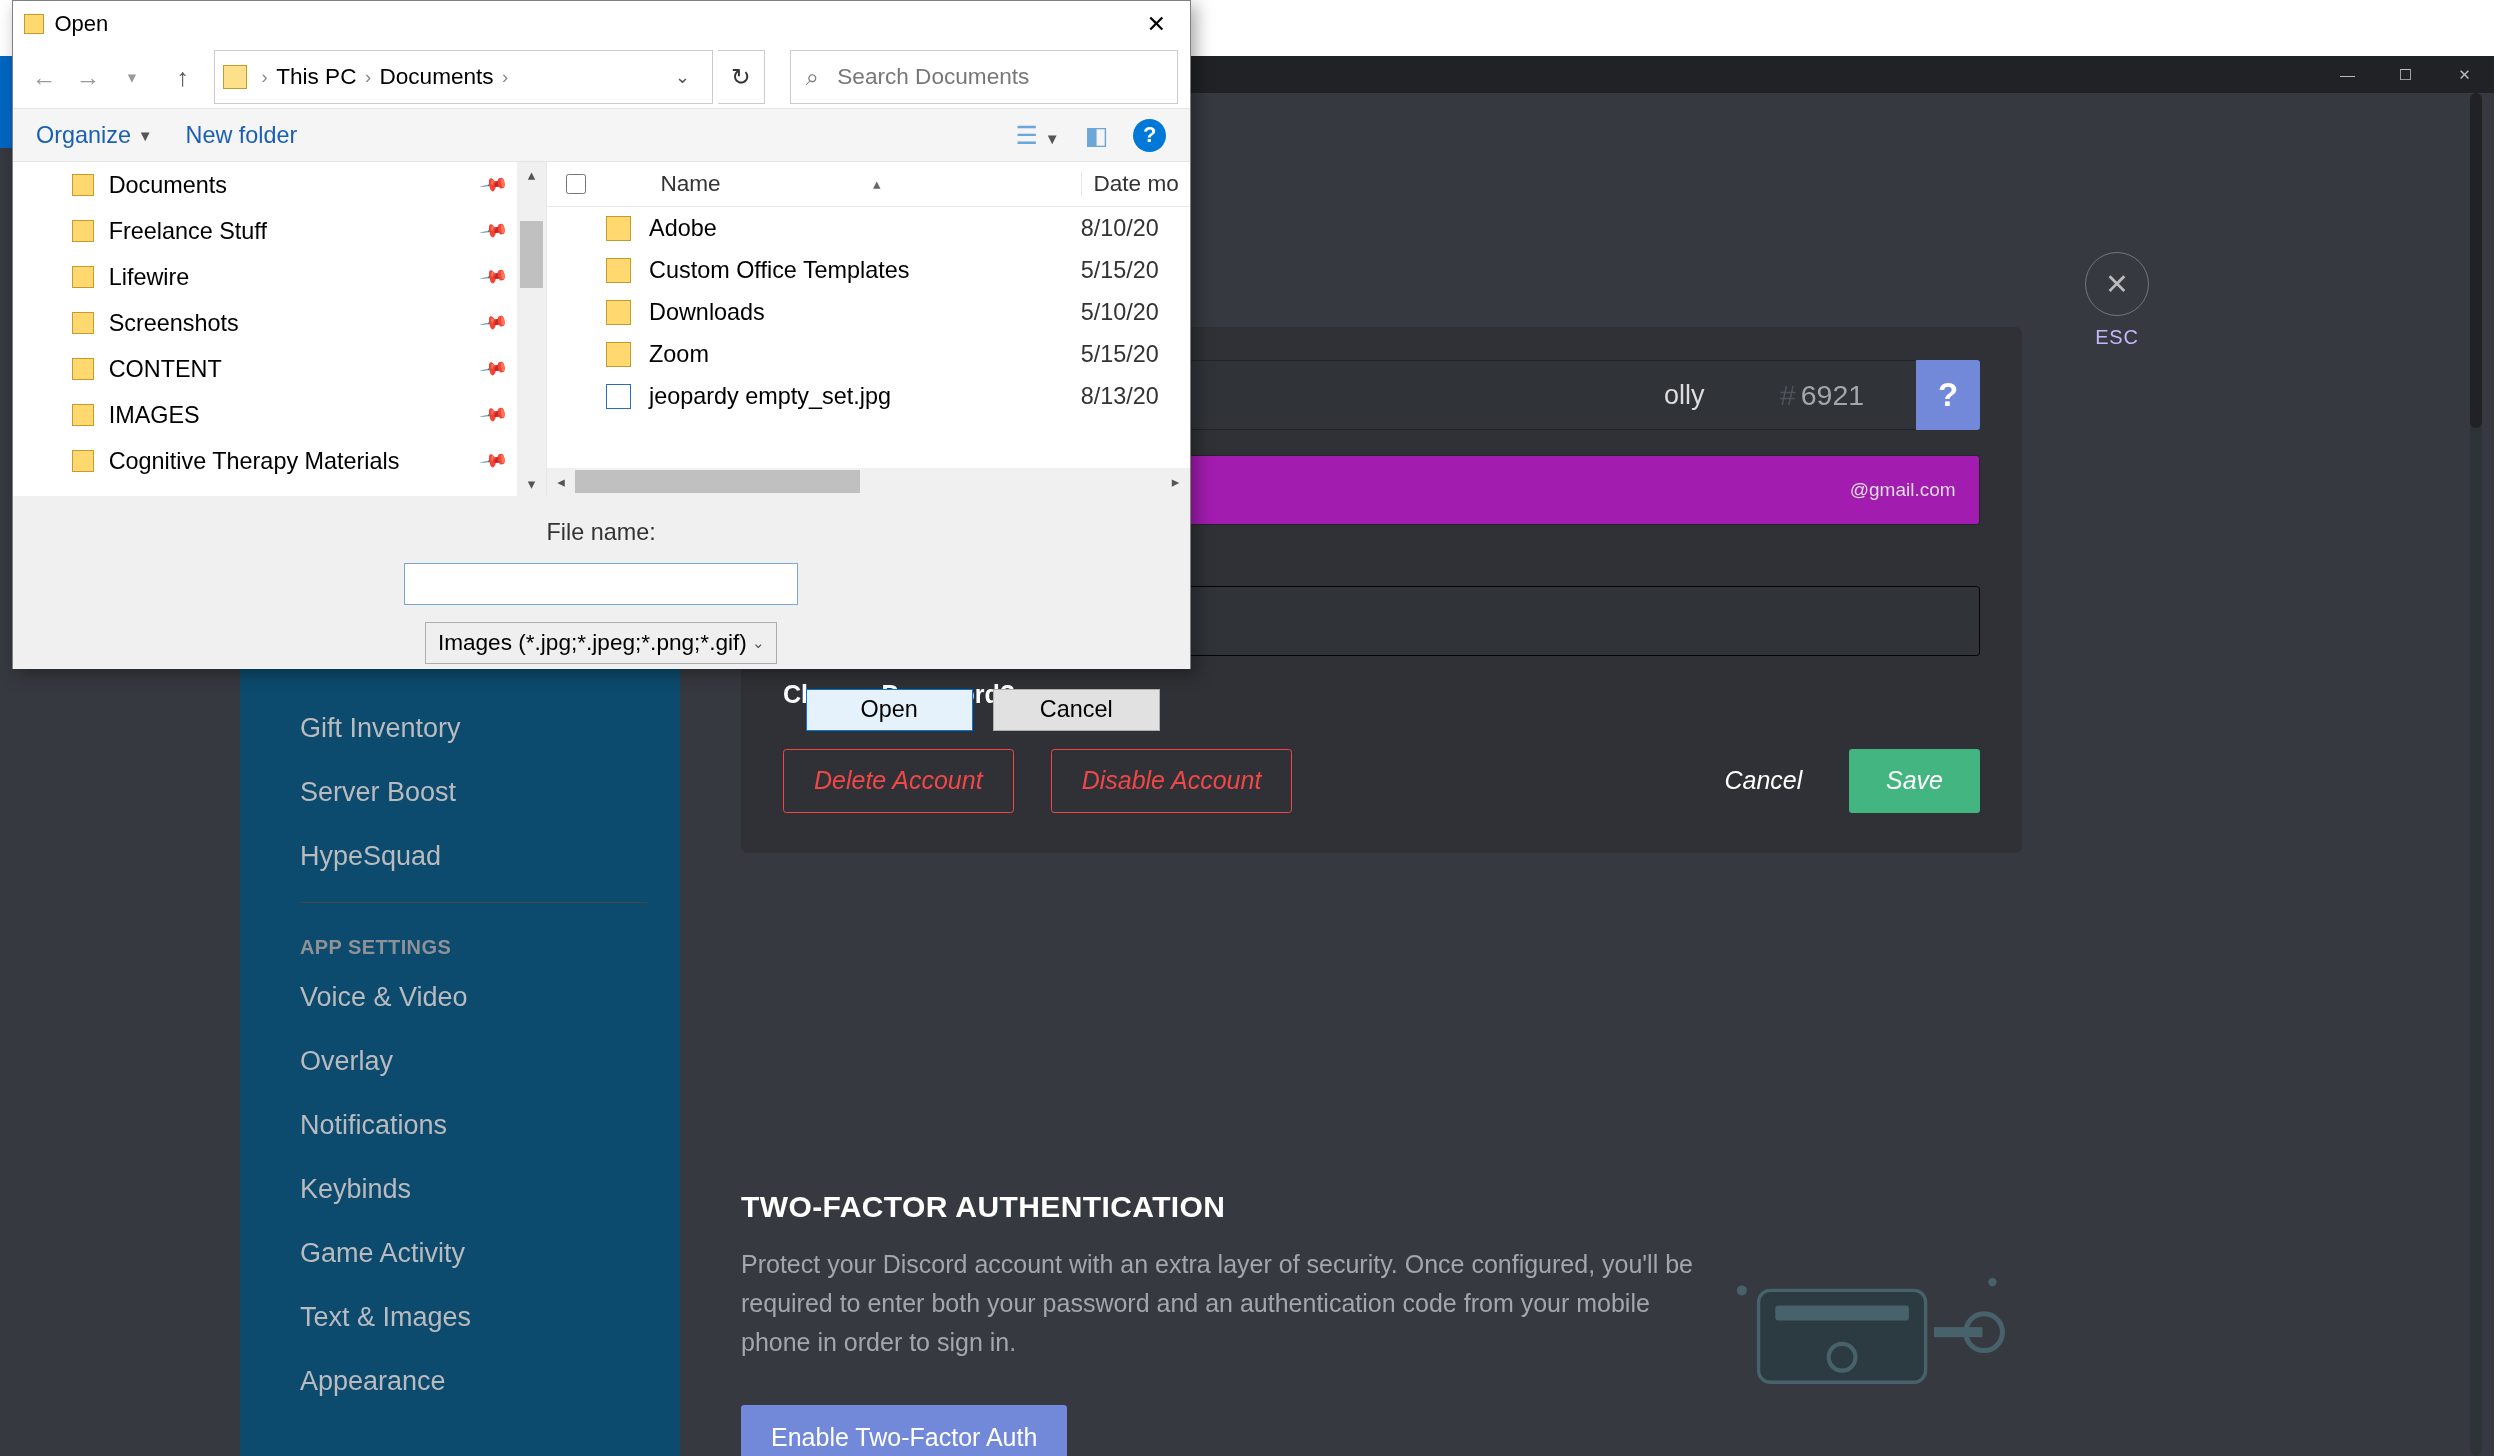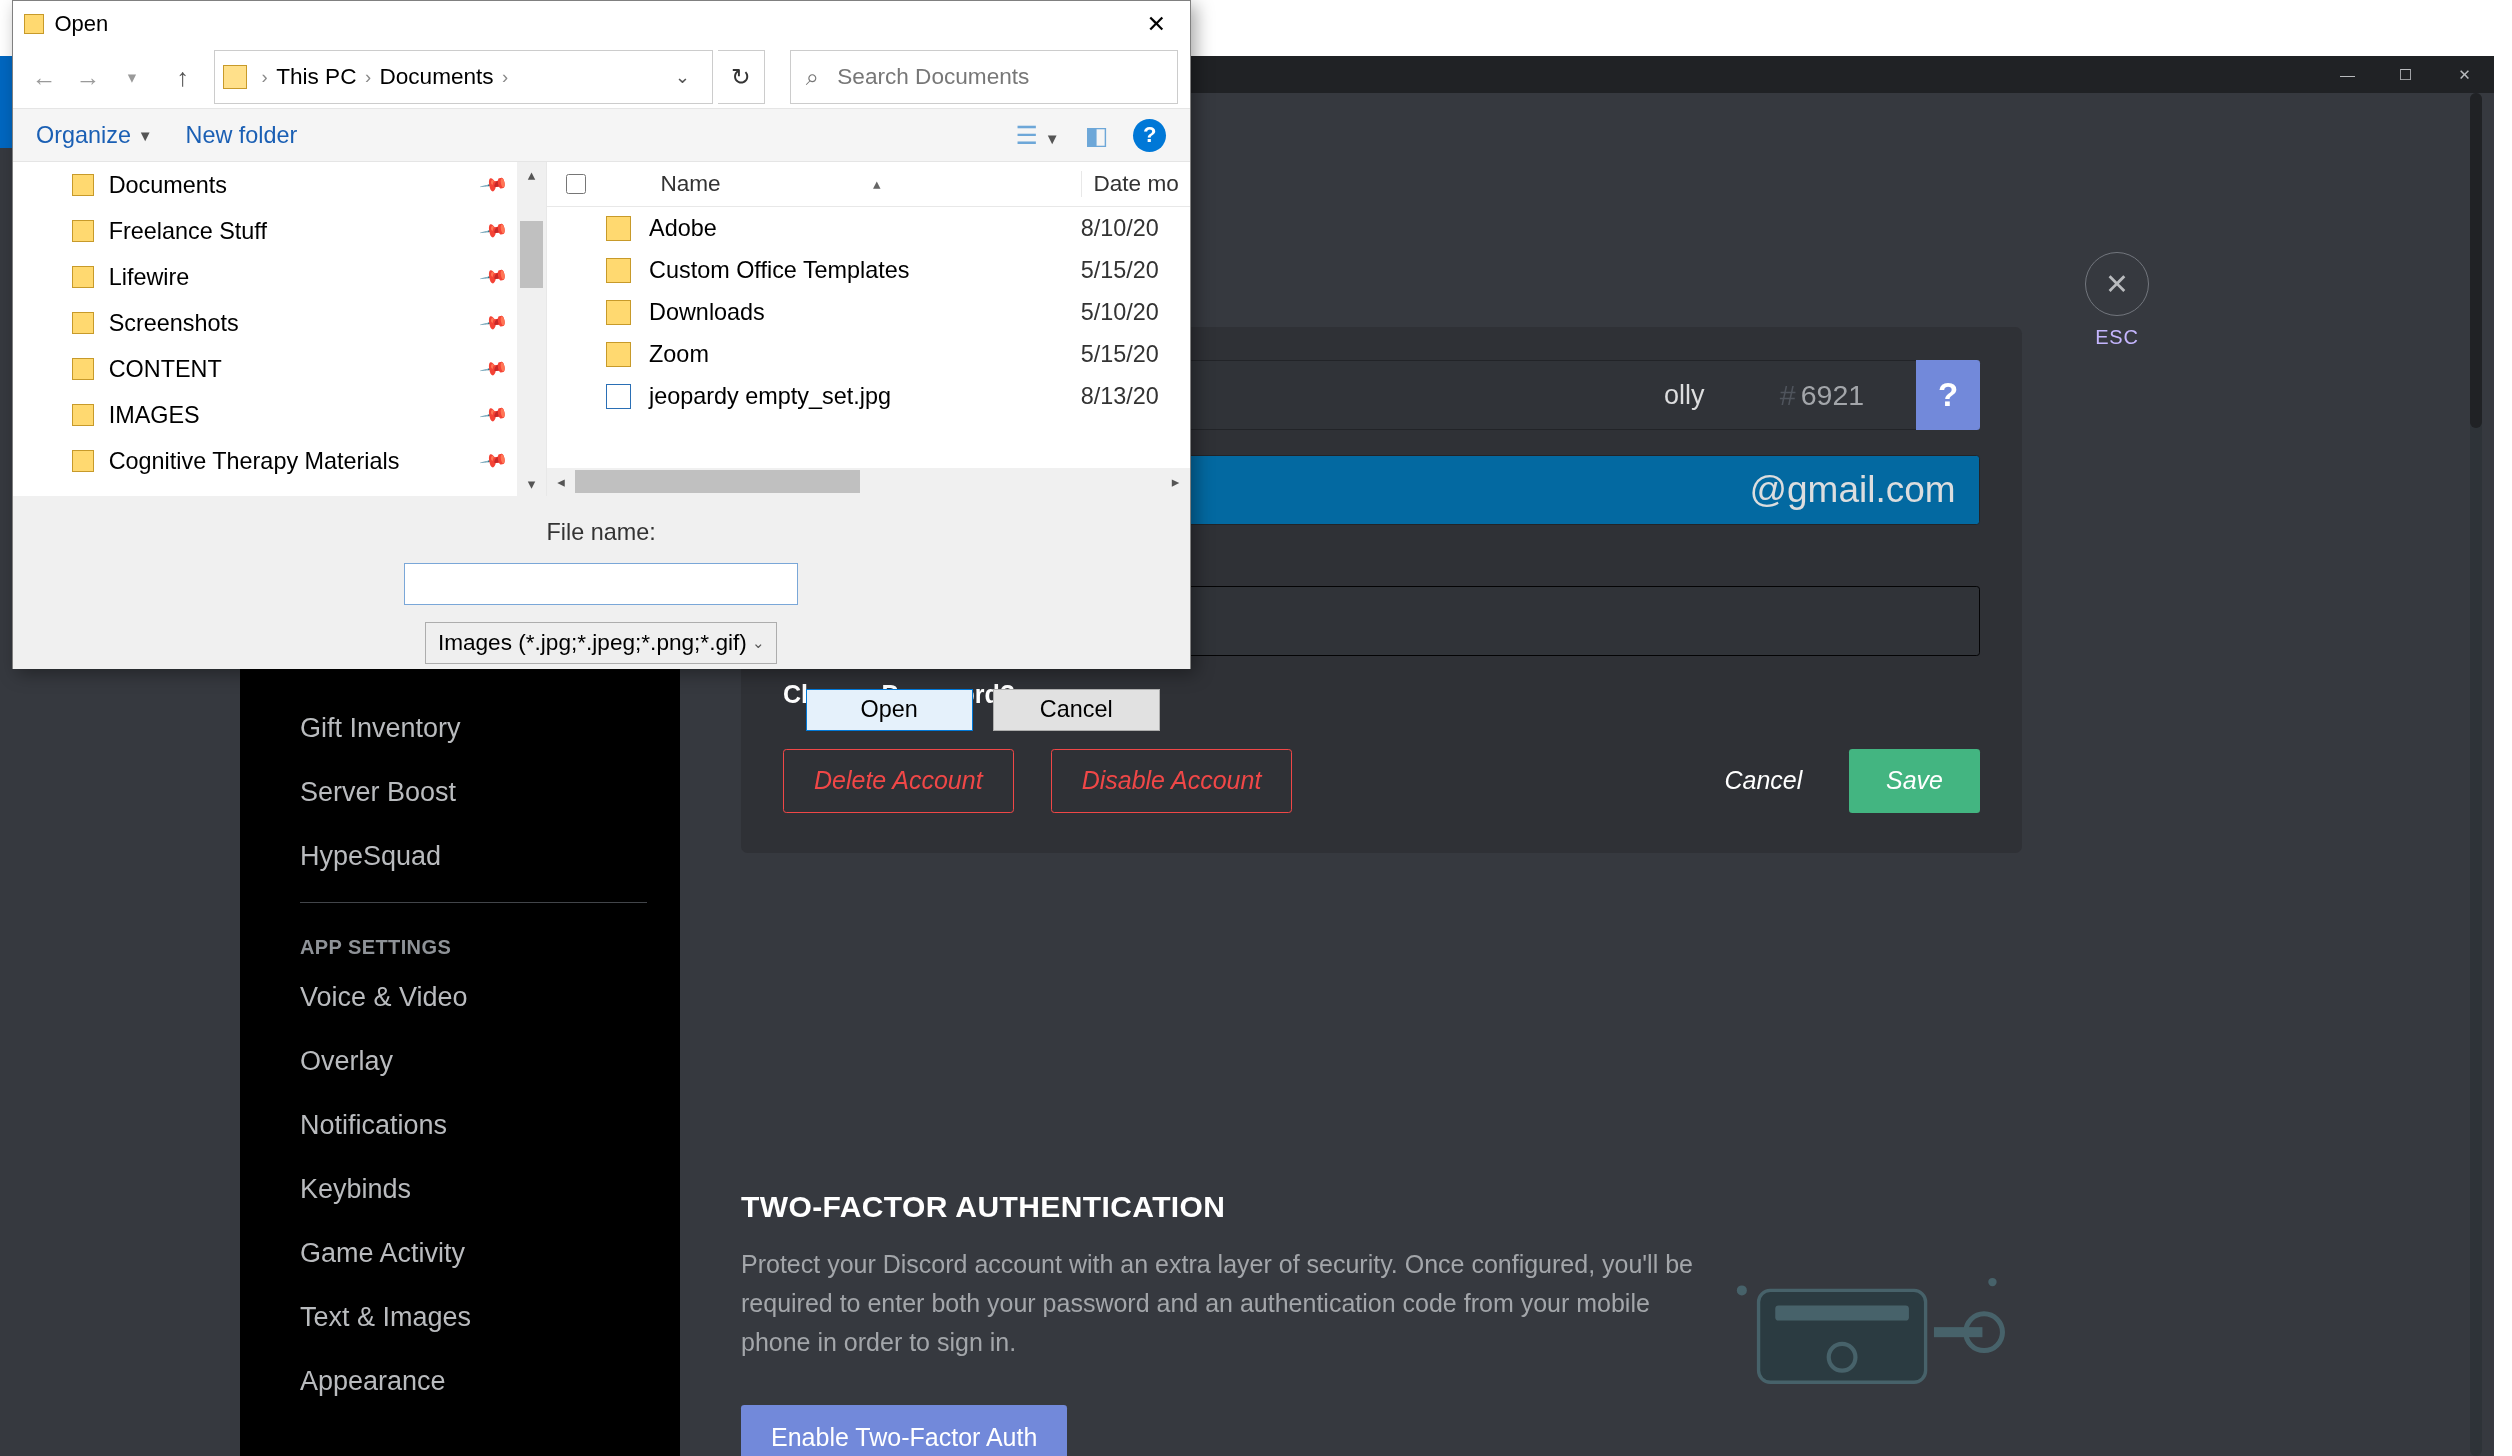--- a/index.html
+++ b/index.html
@@ -18,21 +18,21 @@
   }
   .win-ctrl { position: absolute; top: 0; width: 59px; height: 37px; display:flex; align-items:center; justify-content:center; color:#b9bbbe; font-size:15px; }
   .win-min  { right: 117px; }
   .win-max  { right: 59px; }
   .win-close{ right: 0; }
 
   .discord-body { position:absolute; left:0; top:37px; right:0; bottom:0; background:#36393f; }
 
   .settings-sidebar {
     position:absolute; left:240px; top:0; width:440px; bottom:0;
-    background:#000000; padding: 8.4px 33px 0 60px;
+    background:#0c4a6e; padding: 8.4px 33px 0 60px;
   }
   .sidebar-item { height: 64px; display:flex; align-items:center; font-size:27px; color:#b9bbbe; cursor:pointer; }
   .sidebar-heading { height: 50px; display:flex; align-items:flex-end; font-size:20px; font-weight:700; color:#8e9297; letter-spacing:0.4px; padding-bottom:6.7px;}
   .sidebar-divider { height:0.8px; background:#42454a; margin: 13.4px 0; }
 
   .settings-content {
     position:absolute; left:741px; top:0; right:33px; bottom:0;
     padding-top: 0px;
   }
   .account-card {
@@ -42,22 +42,22 @@
   .field-row { margin-bottom: 25px; }
   .field-label { font-size:20px; font-weight:700; color:#8e9297; letter-spacing:0.5px; margin-bottom:13.4px; }
   .field-label .req { color:#f04747; margin-left:3.3px;}
   .username-box { display:flex; height:70px; }
   .username-input { flex:1; background:#303338; border:0.8px solid #222428; border-right:none; border-radius:3.3px 0 0 3.3px;
                     color:#dcddde; font-size:27px; padding:0 23.4px; display:flex; align-items:center;}
   .discrim { width:188px; background:#303338; border:0.8px solid #222428; border-left:none; border-right:none; display:flex; align-items:center; justify-content:center;
              color:#a3a6aa; font-size:28.5px;}
   .discrim .hash{ color:#4f545c; margin-right:5px;}
   .avatar-btn { width:64px; background:#7289da; display:flex; align-items:center; justify-content:center; border-radius:0 3.3px 3.3px 0; color:#fff; font-size:33px; font-weight:700;}
-  .text-input { height:70px; background:#0369a1; border:0.8px solid #222428; border-radius:3.3px; color:#dcddde;
-                font-size:37px; padding:0 23.4px; display:flex; align-items:center;justify-content:center;}
+  .text-input { height:70px; background:#a21caf; border:0.8px solid #222428; border-radius:3.3px; color:#dcddde;
+                font-size:19px; padding:0 23.4px; display:flex; align-items:center;justify-content:center;}
   .pw-input { height:70px; background:#303338; border:0.8px solid #040405; border-radius:3.3px; }
   .change-pw { color:#fff; font-size:25px; font-weight:600; margin-top: 23.4px; cursor:pointer;}
   .card-actions { display:flex; align-items:flex-start; margin-top: 40px; font-style: italic;}
   .btn { height:64px; padding:0 30px; border-radius:3.3px; display:flex; align-items:center; justify-content:center;
          font-size:25px; font-weight:500; cursor:pointer; }
   .btn-danger-outline { border:0.8px solid #f04747; color:#f04747; margin-right:37px; background:transparent;}
   .btn-link { color:#fff; background:transparent; margin-left:auto; margin-right:16.7px;}
   .btn-green { background:#43b581; color:#fff; padding:0 37px;}
   .esc-btn { position:absolute; left:1344px; top:159px; text-align:center; color:#b9bbbe;}
   .esc-circle{ width:64px; height:64px; border:1.7px solid #72767d; border-radius:50%; display:flex; align-items:center; justify-content:center; font-size:28.5px; margin:0 auto 10px;}

